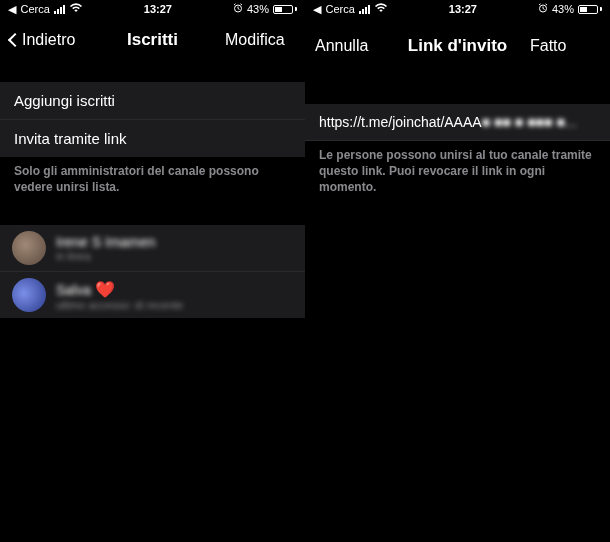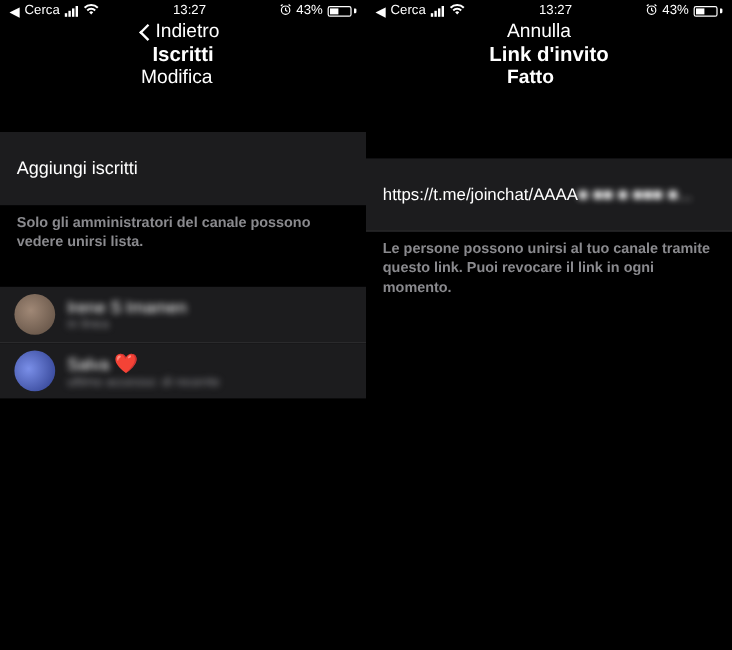--- a/index.html
+++ b/index.html
@@ -22,21 +22,21 @@
     height: 18px;
     display: flex;
     justify-content: space-between;
     align-items: center;
     font-size: 11px;
     font-weight: 500;
     padding: 0 8px;
     background: #000;
   }
   .status-left, .status-right { display: flex; align-items: center; gap: 4px; }
-  .status-center { font-weight: 400; }
+  .status-center { font-weight: 700; }
   .battery {
     display: inline-flex;
     align-items: center;
     gap: 2px;
   }
   .battery-body {
     width: 20px; height: 9px;
     border: 1px solid #fff;
     border-radius: 2px;
     position: relative;
@@ -51,21 +51,20 @@
     border-radius: 0 1px 1px 0;
   }
   
   .navbar {
     height: 44px;
     display: flex;
     align-items: center;
     justify-content: space-between;
     padding: 0 10px;
     font-size: 16px;
-    flex-direction: column;
   }
   .nav-left, .nav-right {
     min-width: 70px;
     display: flex;
     align-items: center;
     gap: 2px;
   }
   .nav-right { justify-content: flex-start; }
   .nav-title { font-weight: 600; font-size: 17px; }
   .chevron-left {
@@ -73,24 +72,23 @@
     width: 10px; height: 10px;
     border-left: 2px solid #fff;
     border-bottom: 2px solid #fff;
     transform: rotate(45deg);
   }
   
   .spacer20 { height: 20px; }
   .spacer30 { height: 30px; }
   .list-row {
     background: #1c1c1e;
-    padding: 22px 14px;
+    padding: 10px 14px;
     font-size: 15px;
     border-bottom: 1px solid #2a2a2c;
-    margin-top: 28px;
   }
   .list-row:last-child { border-bottom: none; }
   .footer-note {
     color: #8a8a8e;
     font-size: 12px;
     padding: 6px 14px 0 14px;
     line-height: 1.35;
     font-weight: bold;
   }
   
@@ -177,20 +175,23 @@
       <span>Modifica</span>
     </div>
   </div>
 
   <div class="spacer20"></div>
 
   <div>
     <div class="list-row">
       <span>Aggiungi iscritti</span>
     </div>
+    <div class="list-row">
+      <span>Invita tramite link</span>
+    </div>
   </div>
 
   <div class="footer-note">Solo gli amministratori del canale possono vedere unirsi lista.</div>
 
   <div class="spacer30"></div>
 
   <div>
     <div class="member-row">
       <div class="avatar" style="background: radial-gradient(circle at 40% 40%, #a08876, #5a4a3e);"></div>
       <div class="member-text">
@@ -245,21 +246,21 @@
           <span class="battery-tip"></span>
       </span>
     </div>
   </div>
 
   <div class="navbar" style="height:56px">
     <div class="nav-left">
       <span>Annulla</span>
     </div>
     <div class="nav-title">Link d'invito</div>
-    <div class="nav-right" style="font-weight:700">
+    <div class="nav-right" style="font-weight:400">
       <span>Fatto</span>
     </div>
   </div>
 
   <div class="spacer30"></div>
 
   <div class="list-row link-text">
     <span>https://t.me/joinchat/AAAA</span><span class="blur">■ ■■  ■  ■■■  ■...</span>
   </div>
 

